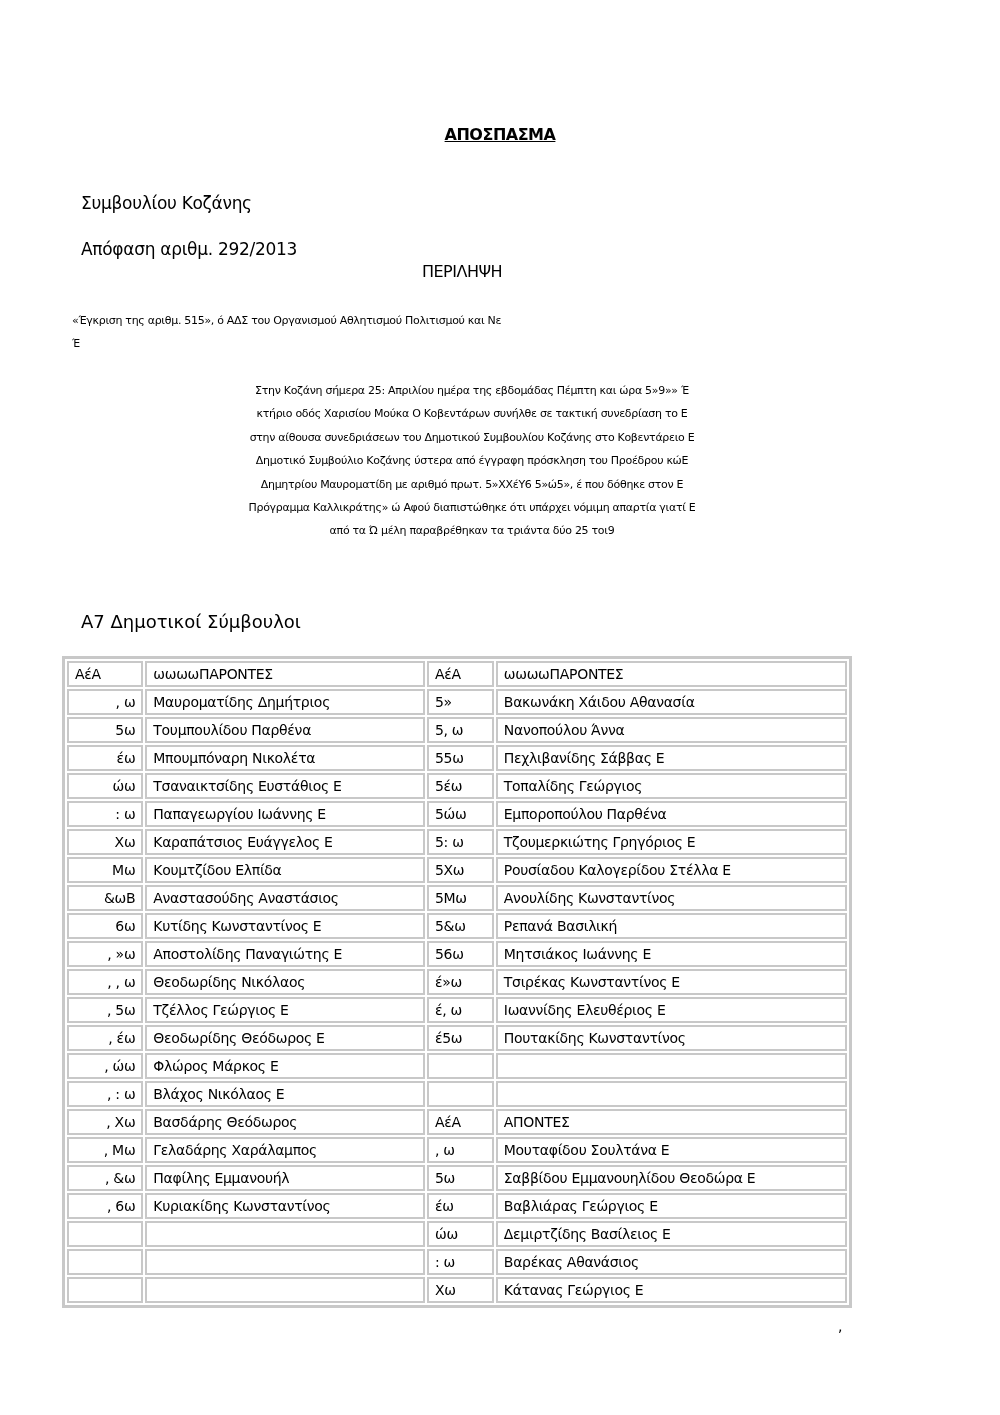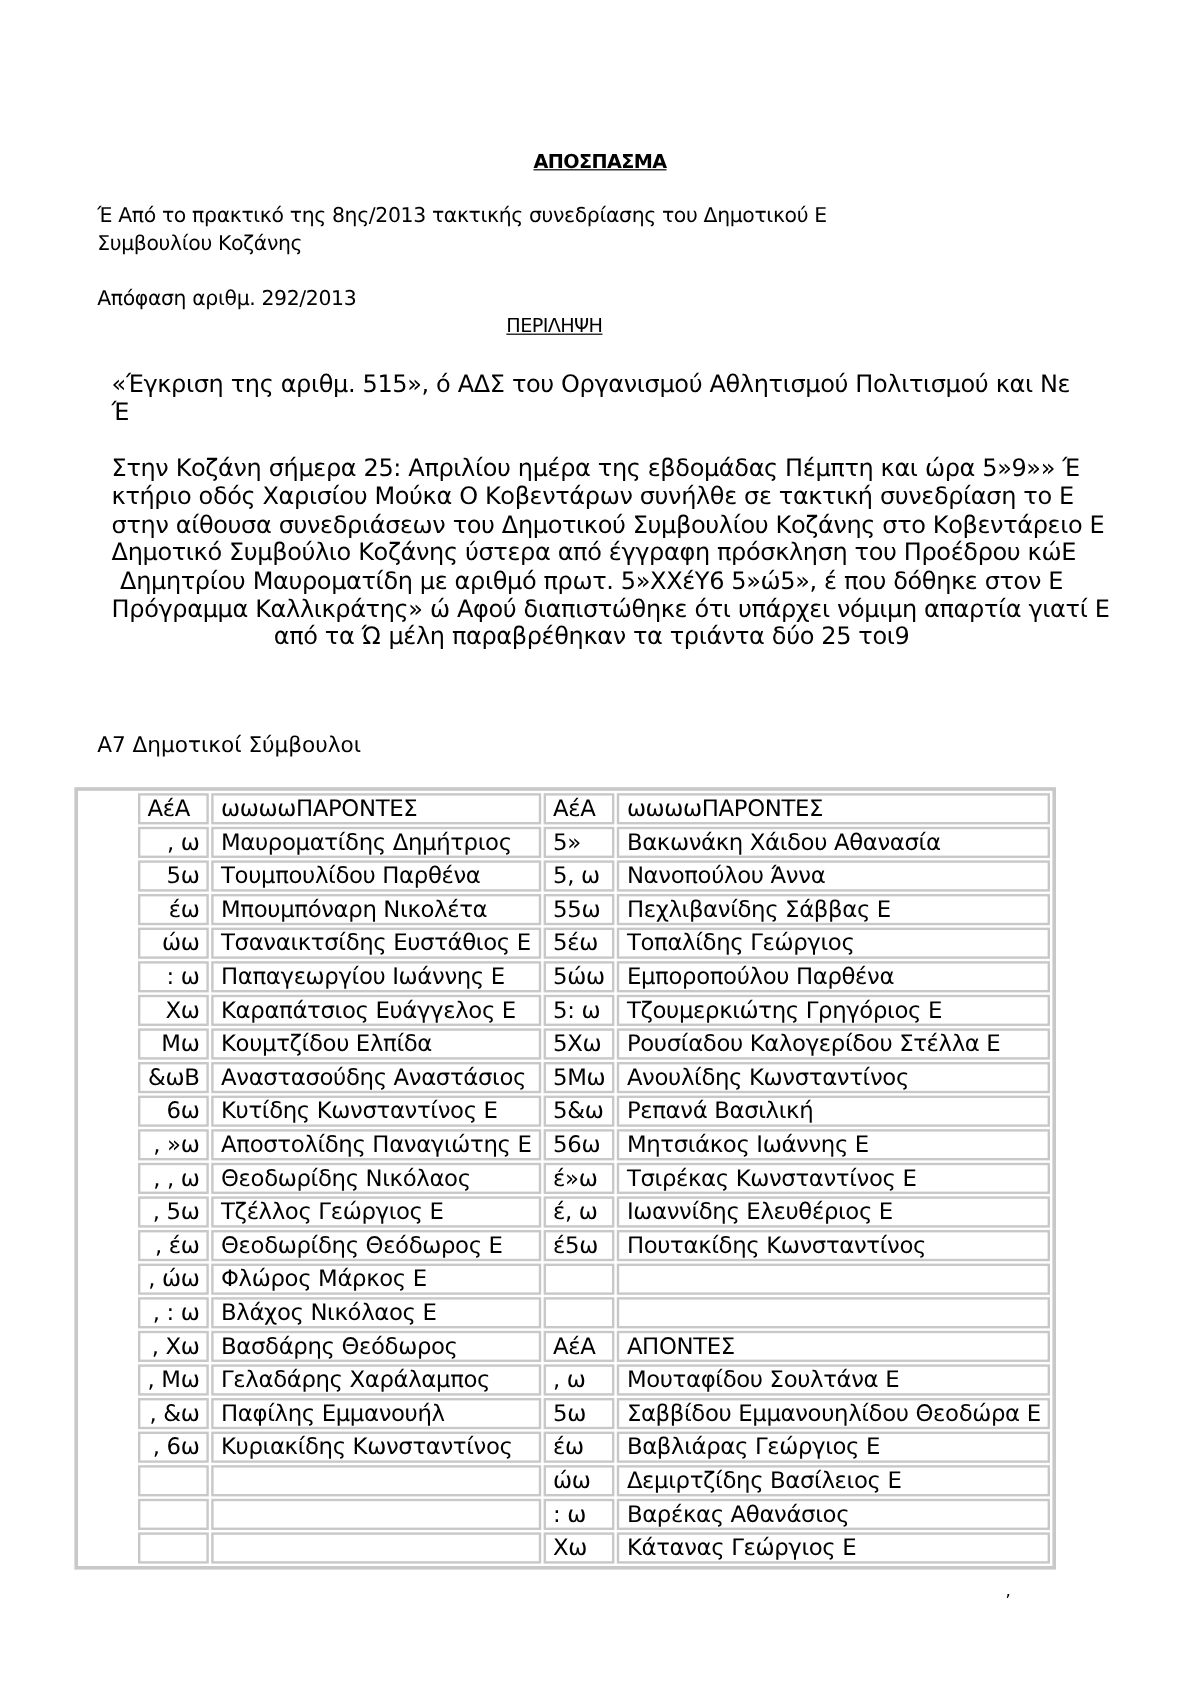--- a/index.html
+++ b/index.html
@@ -3,41 +3,40 @@
 <meta charset="utf-8">
 <style>
   html, body { margin:0; padding:0; background:#ffffff; }
   body { width:1000px; height:1415px; position:relative; overflow:hidden;
          font-family:"DejaVu Sans", "Liberation Sans", sans-serif; color:#000; }
   .page { position:absolute; left:0; top:0; width:1000px; height:1415px; }
   .title { position:absolute; top:125px; left:0; width:1000px; text-align:center;
            font-size:16px; font-weight:bold; text-decoration:underline; letter-spacing:-0.5px; }
   .line { position:absolute; left:81px; font-size:17px; white-space:nowrap; letter-spacing:-0.3px; }
   .sub-title { position:absolute; top:262px; left:0; width:832px; text-align:center;
-               font-size:16px; text-decoration:underline; padding-left:92px; box-sizing:border-box; letter-spacing:-0.5px;}
-  .para { position:absolute; left:93px; width:800px; font-size:20px; line-height:23.4px; letter-spacing:-0.3px; }
+               font-size:16px; padding-left:92px; box-sizing:border-box; letter-spacing:-0.5px;}
+  .para { position:absolute; left:72px; width:800px; font-size:11px; line-height:23.4px; letter-spacing:-0.3px; }
   .para div { white-space:nowrap; }
   .section-label { position:absolute; top:611px; left:81px; font-size:18px; }
   table.members { position:absolute; top:656px; left:62px; width:790px;
                   border:3px solid #c8c8c8; border-collapse:separate; border-spacing:2px;
-                  font-size:19px;padding-left:48px; }
+                  font-size:14px; }
   table.members td { border:2px solid #c8c8c8; height:22px; padding:0 6px; white-space:nowrap; letter-spacing:-0.3px; }
   td.num { width:62px; text-align:right; }
   td.num2 { width:52px; text-align:left; }
   td.name { width:268px; }
   td.name2 { width:340px; }
   .page-mark { position:absolute; top:1318px; left:838px; font-size:14px; }
 </style>
 </head>
 <body>
 
 <div class="page">
   <div class="title">ΑΠΟΣΠΑΣΜΑ</div>
 
-  <div class="line" style="top:170px;">Έ Από το πρακτικό της 8ης/2013 τακτικής συνεδρίασης του Δημοτικού Ε</div>
   <div class="line" style="top:193px;">Συμβουλίου Κοζάνης</div>
 
   <div class="line" style="top:239px;">Απόφαση αριθμ. 292/2013</div>
 
   <div class="sub-title">ΠΕΡΙΛΗΨΗ</div>
 
   <div class="para" style="top:309px;">
     <div>«Έγκριση της αριθμ. 515», ό ΑΔΣ του Οργανισμού Αθλητισμού Πολιτισμού και Νε</div>
     <div>Έ</div>
   </div>

